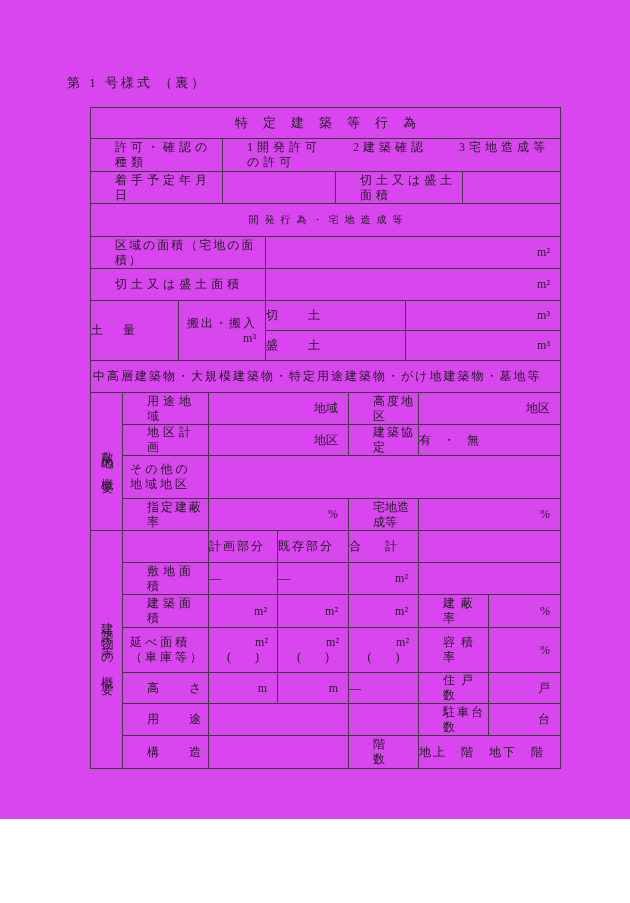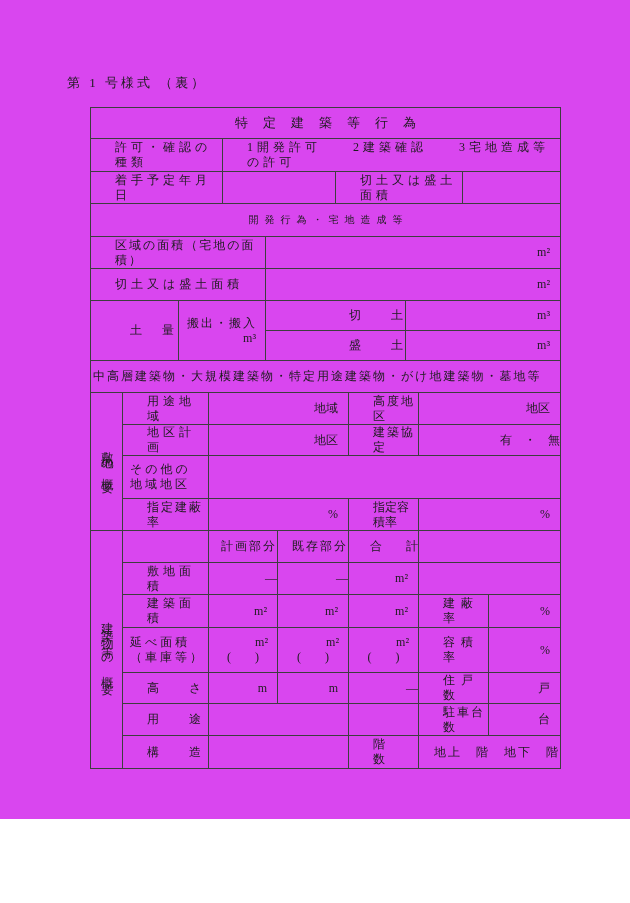--- a/index.html
+++ b/index.html
@@ -6,21 +6,21 @@
   .sheet{position:relative;width:630px;height:819px;background:#d946ef;overflow:hidden;
          font-family:"Liberation Serif","DejaVu Serif",serif;color:#1c1c1c;}
   .formno{position:absolute;left:67px;top:74px;font-size:13px;letter-spacing:3px;}
   .formtable{position:absolute;left:90px;top:107px;width:470px;}
   table{border-collapse:collapse;width:470px;table-layout:fixed;}
   .formtable table+table{margin-top:-1px;}
   td{border:1px solid #3e3e3e;font-size:12px;padding:0;overflow:hidden;vertical-align:middle;line-height:1.25;}
   
   .h30{height:30px}.h31{height:31px}.h32{height:32px}.h33{height:33px}.h43{height:43px}.h45{height:45px}
   
-  .c{text-align:right}
+  .c{text-align:left}
   .l{text-align:left;padding-left:24px}
   .r{text-align:right;padding-right:10px}
   .ls1{letter-spacing:2px}.ls2{letter-spacing:4px}.ls3{letter-spacing:6px}
   .title{text-align:center;letter-spacing:15px;text-indent:15px;font-size:13px;}
   .sect{text-align:center;letter-spacing:6px;text-indent:6px;font-size:10px;}
   .sect2{text-align:left;letter-spacing:2px;text-indent:2px;font-size:12px;}
   .vertcell{vertical-align:middle;text-align:center;}
   .vert{writing-mode:vertical-rl;display:inline-block;letter-spacing:4px;font-size:12.5px;}
   .vert7{letter-spacing:8px;}
   .two div{padding-left:7px;letter-spacing:3px;}
@@ -132,21 +132,21 @@
       <tr class="h43">
         <td class="two">
           <div>その他の</div>
           <div>地域地区</div>
         </td>
         <td colspan="5"></td>
       </tr>
       <tr class="h32">
         <td class="l ls1">指定建蔽率</td>
         <td colspan="2" class="r">%</td>
-        <td class="l">指定容積率</td>
+        <td class="l">宅地造成等</td>
         <td colspan="2" class="r">%</td>
       </tr>
       <tr class="h32">
         <td rowspan="7" class="vertcell">
           <span class="vert vert7">建築物等の概要</span>
         </td>
         <td></td>
         <td class="c ls1">計画部分</td>
         <td class="c ls1">既存部分</td>
         <td class="c">合　　計</td>

